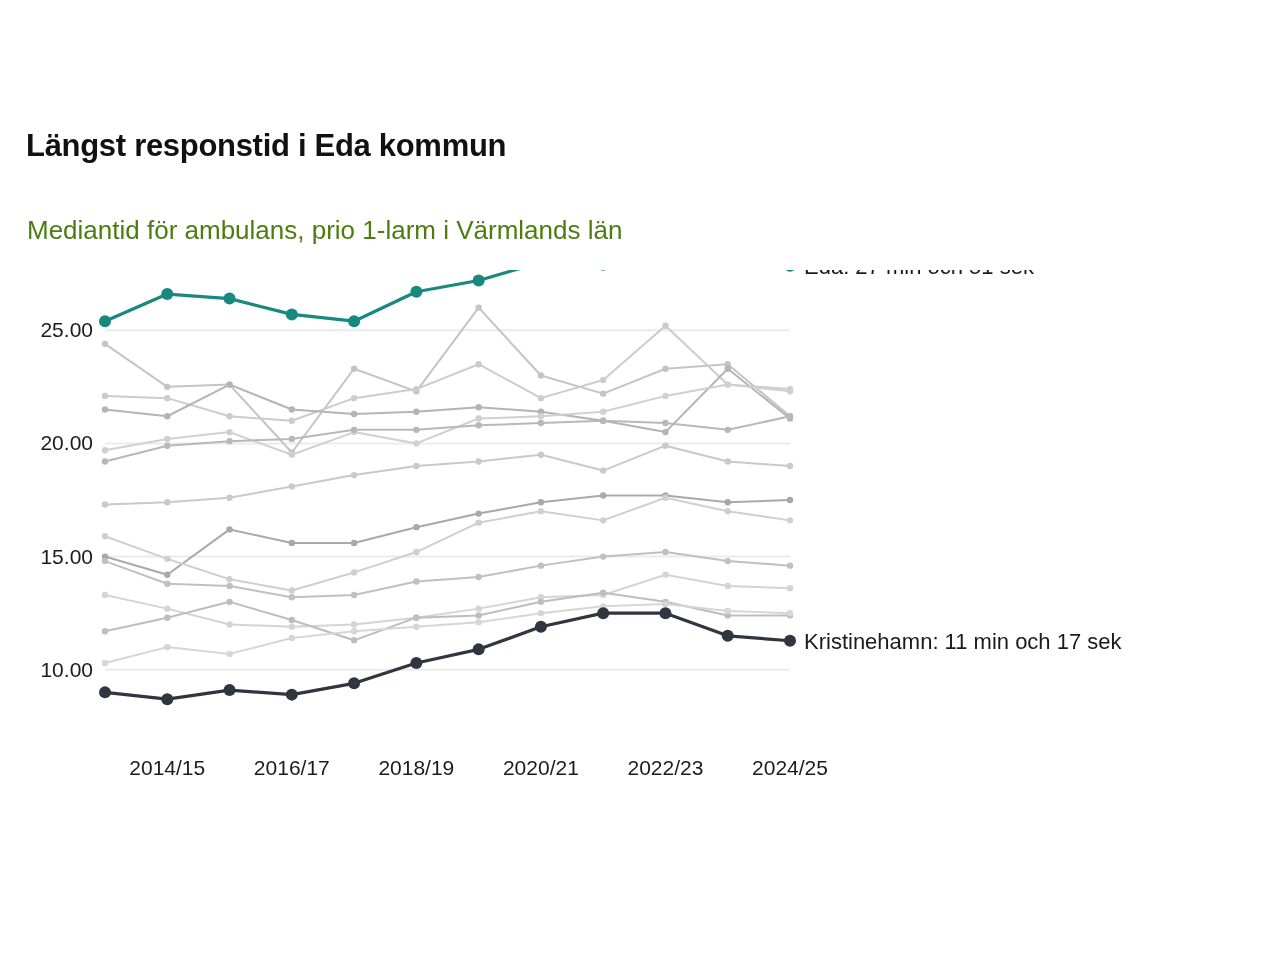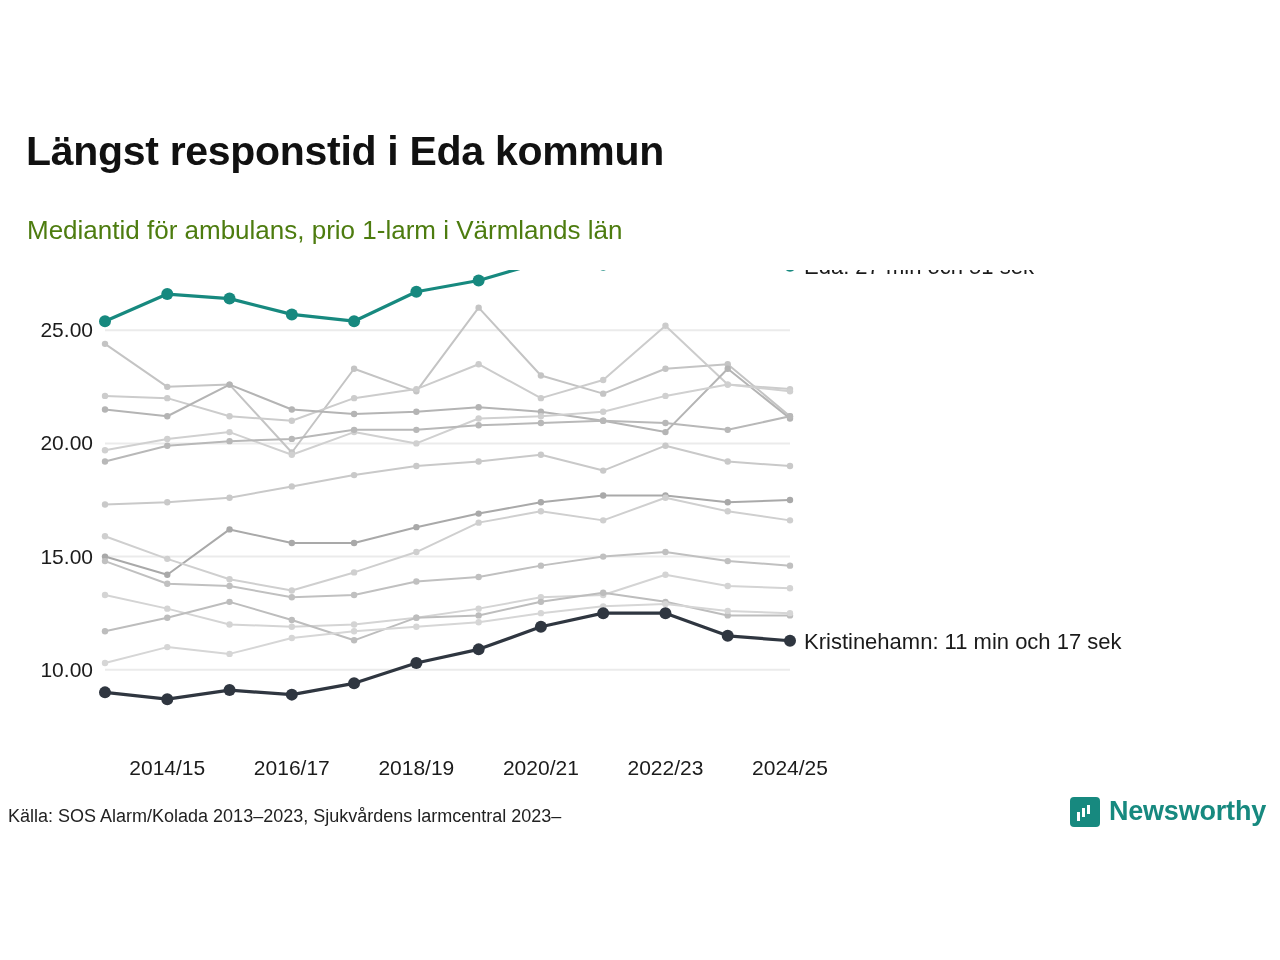--- a/index.html
+++ b/index.html
@@ -16,21 +16,21 @@
   }
   .page {
     position: relative;
     width: 1280px;
     height: 960px;
   }
   .title {
     position: absolute;
     left: 26px;
     top: 128px;
-    font-size: 41px;
+    font-size: 31px;
     font-weight: bold;
     letter-spacing: -0.3px;
     color: #111111;
     white-space: nowrap;
   }
   .subtitle {
     position: absolute;
     left: 27px;
     top: 215px;
     font-size: 26px;
@@ -337,20 +337,15 @@
           <circle cx="540.9090909090909" cy="356.7368421052631" r="6" fill="#2f3640"></circle>
           <circle cx="603.1818181818182" cy="343.1578947368421" r="6" fill="#2f3640"></circle>
           <circle cx="665.4545454545455" cy="343.1578947368421" r="6" fill="#2f3640"></circle>
           <circle cx="727.7272727272727" cy="365.7894736842105" r="6" fill="#2f3640"></circle>
           <circle cx="790" cy="370.7684210526316" r="6" fill="#2f3640"></circle>
           <text x="804" y="378.7684210526316" class="series-label">Kristinehamn: 11 min och 17 sek</text>
         </g>
       </svg>
   </div>
 
-  <div class="source">Källa: SOS Alarm/Kolada 2013–2023, Sjukvårdens larmcentral 2023–</div>
-
-  <div class="brand">
-    <span class="brand-mark"></span>
-    <span class="brand-name">Newsworthy</span>
-  </div>
+
 
 </div>
 
 </body></html>

